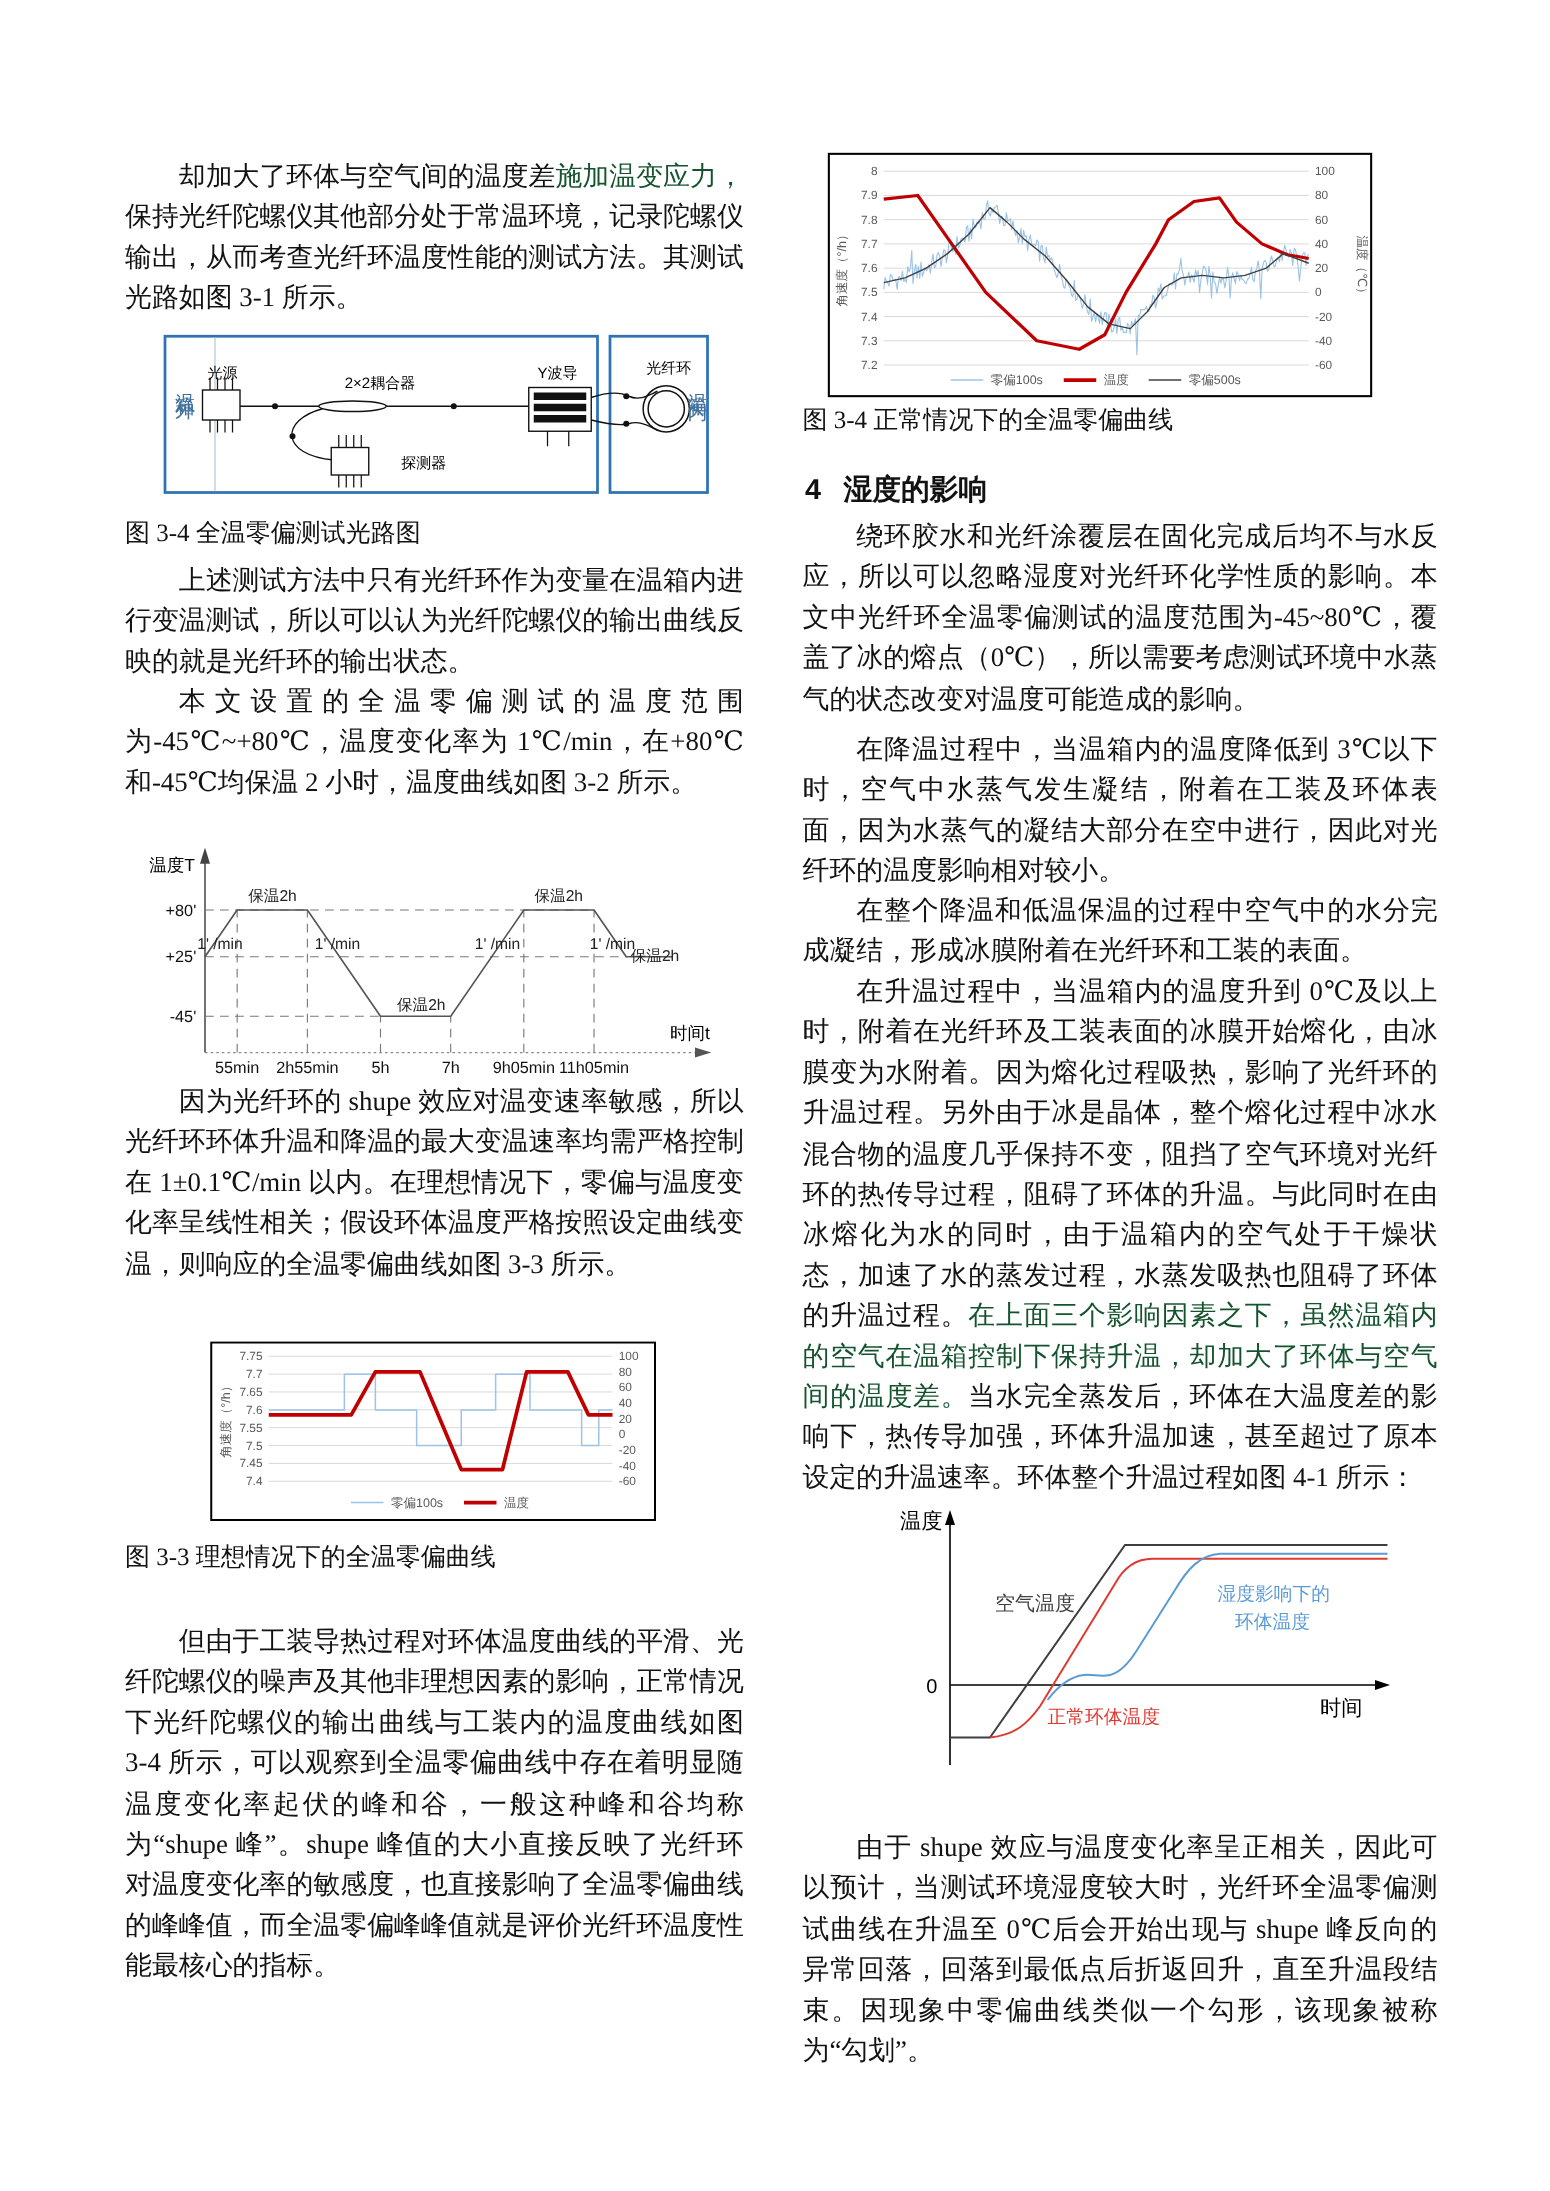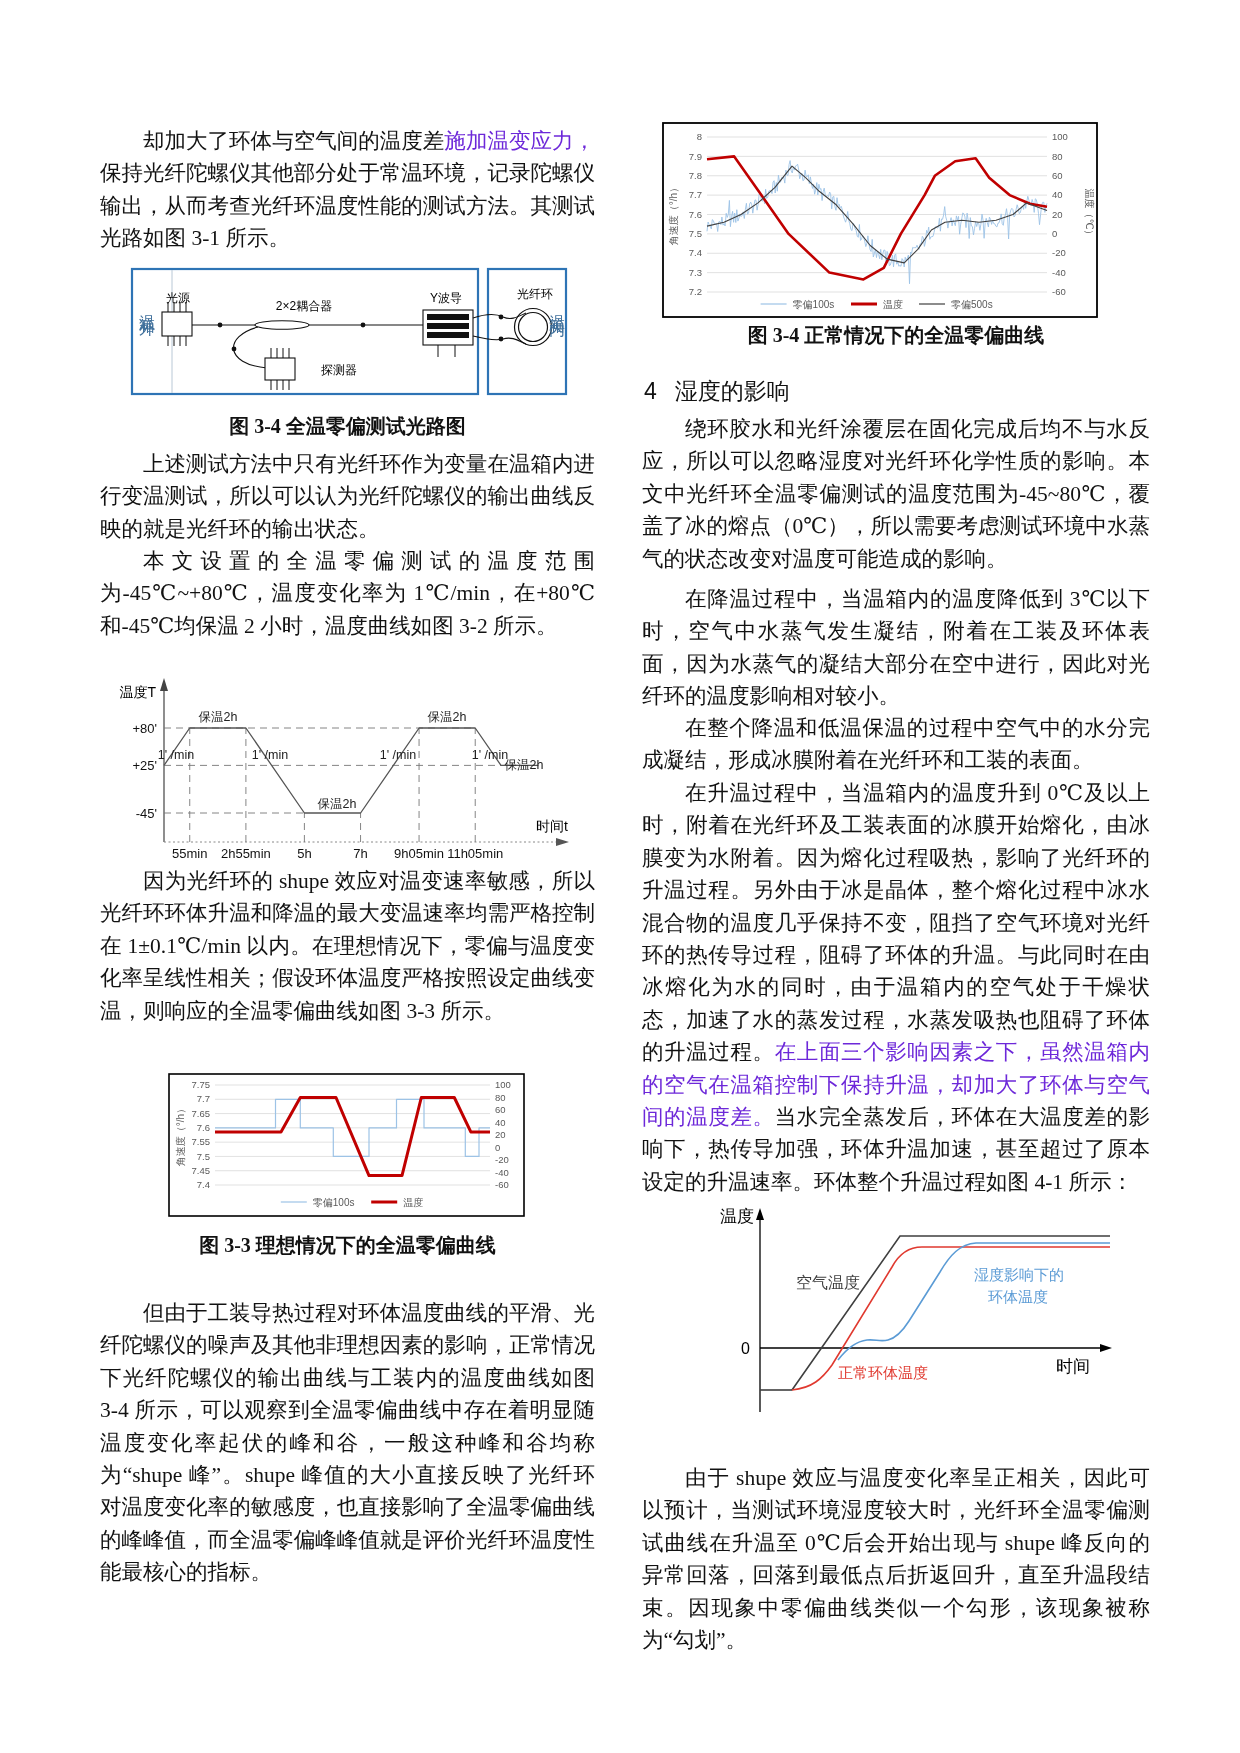--- a/index.html
+++ b/index.html
@@ -3,24 +3,24 @@
 <meta charset="utf-8">
 <style>
   html,body{margin:0;padding:0}
   body{width:1240px;height:1753px;position:relative;background:#ffffff;
        font-family:"Liberation Serif","DejaVu Serif",serif;color:#121212;overflow:hidden}
   .col{position:absolute;top:0;height:100%}
   .col-left{left:100px;width:495px}
   .col-right{left:642px;width:508px}
   .para{position:absolute;left:0;width:100%;font-size:21.5px;line-height:32.4px;
         text-align:justify;text-indent:2em;margin:0}
-  .red{color:#6d28d9}
-  .caption{position:absolute;left:0;width:100%;text-align:center;font-weight:bold;
+  .red{color:#14532d}
+  .caption{position:absolute;left:0;width:100%;text-align:left;font-weight:normal;
            font-size:20px;margin:0}
-  .heading{position:absolute;left:2px;font-weight:normal;font-size:23px;margin:0;
+  .heading{position:absolute;left:2px;font-weight:bold;font-size:23px;margin:0;
            font-family:"Liberation Sans","DejaVu Sans",sans-serif}
   .heading .num{display:inline-block}
   .heading .ttl{display:inline-block;margin-left:18px}
   .figsvg{position:absolute}
   .vlabel{position:absolute;writing-mode:vertical-rl;text-orientation:upright;
           font-size:16px;letter-spacing:3px;color:#41719c;
           font-family:"Liberation Sans","DejaVu Sans",sans-serif}
   svg text{font-family:"Liberation Sans","DejaVu Sans",sans-serif}
 </style>
 </head>

